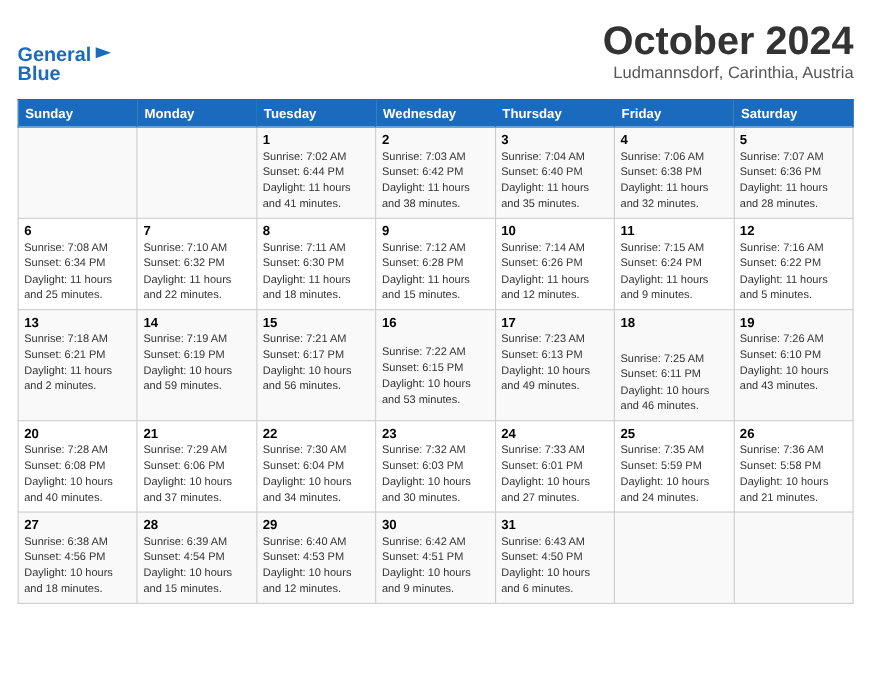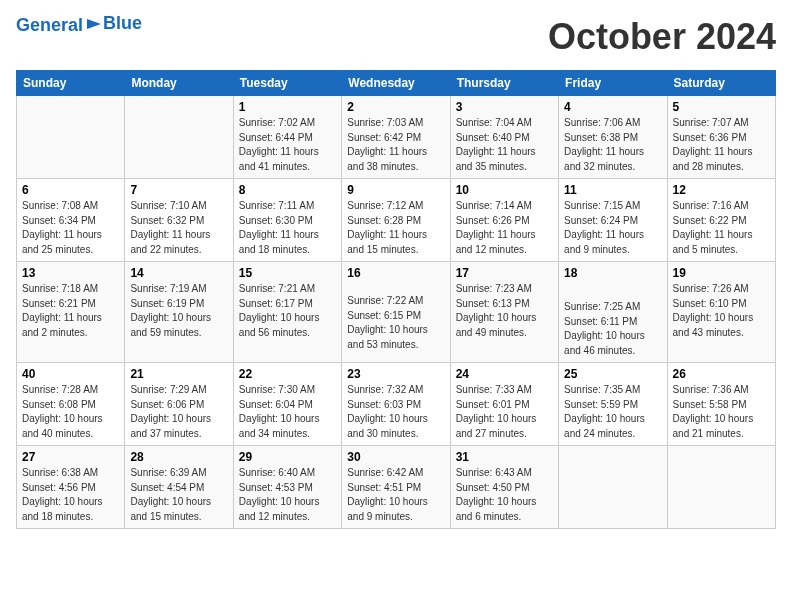--- a/index.html
+++ b/index.html
@@ -11,22 +11,23 @@
       padding: 16px;
     }
     .header {
       display: flex;
       justify-content: space-between;
       align-items: flex-start;
       margin-bottom: 12px;
     }
     .logo {
       display: flex;
-      flex-direction: row;
+      flex-direction: column;
       align-items: flex-start;
+      margin-top: 24px;
     }
     .logo-text {
       font-size: 18px;
       font-weight: bold;
       color: #333;
       line-height: 1.1;
     }
     .logo-text .blue { color: #1a6bbd; }
     .title-area {
       text-align: right;
@@ -91,20 +92,21 @@
         <span class="blue">General</span>
       </span>
       <svg width="18" height="18" viewBox="0 0 18 18" style="margin-left:2px;margin-top:-4px;">
         <polygon points="2,4 16,9 2,14" fill="#1a6bbd"></polygon>
       </svg>
     </div>
     <span class="logo-text" style="color:#1a6bbd;font-weight:bold;font-size:18px;margin-top:-2px;">Blue</span>
   </div>
   <div class="title-area">
     <div class="month-title">October 2024</div>
+    <div class="location">Ludmannsdorf, Carinthia, Austria</div>
   </div>
 </div>
 
 <table>
   <thead>
     <tr>
     <th>Sunday</th>
         <th>Monday</th>
         <th>Tuesday</th>
         <th>Wednesday</th>
@@ -250,21 +252,21 @@
         <td>
           <span class="day-num">19</span>
           <div class="day-info" style="white-space: pre-line;">Sunrise: 7:26 AM
 Sunset: 6:10 PM
 Daylight: 10 hours
 and 43 minutes.</div>
         </td>
       </tr>
       <tr>
         <td>
-          <span class="day-num">40</span>
+          <span class="day-num">20</span>
           <div class="day-info" style="white-space: pre-line;">Sunrise: 7:28 AM
 Sunset: 6:08 PM
 Daylight: 10 hours
 and 40 minutes.</div>
         </td>
         <td>
           <span class="day-num">21</span>
           <div class="day-info" style="white-space: pre-line;">Sunrise: 7:29 AM
 Sunset: 6:06 PM
 Daylight: 10 hours

